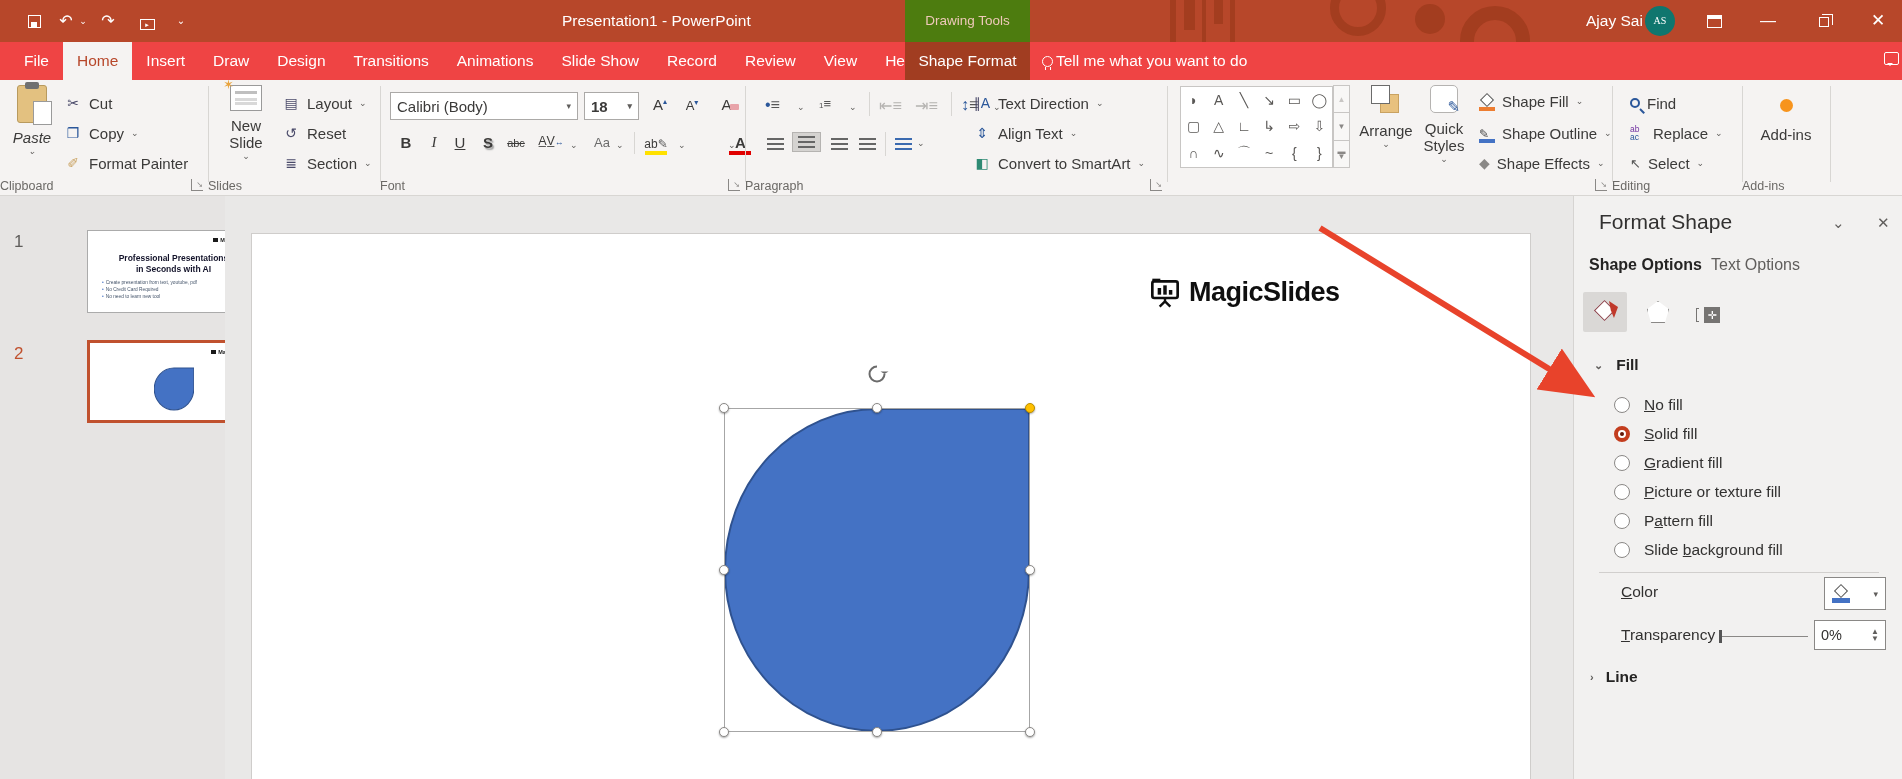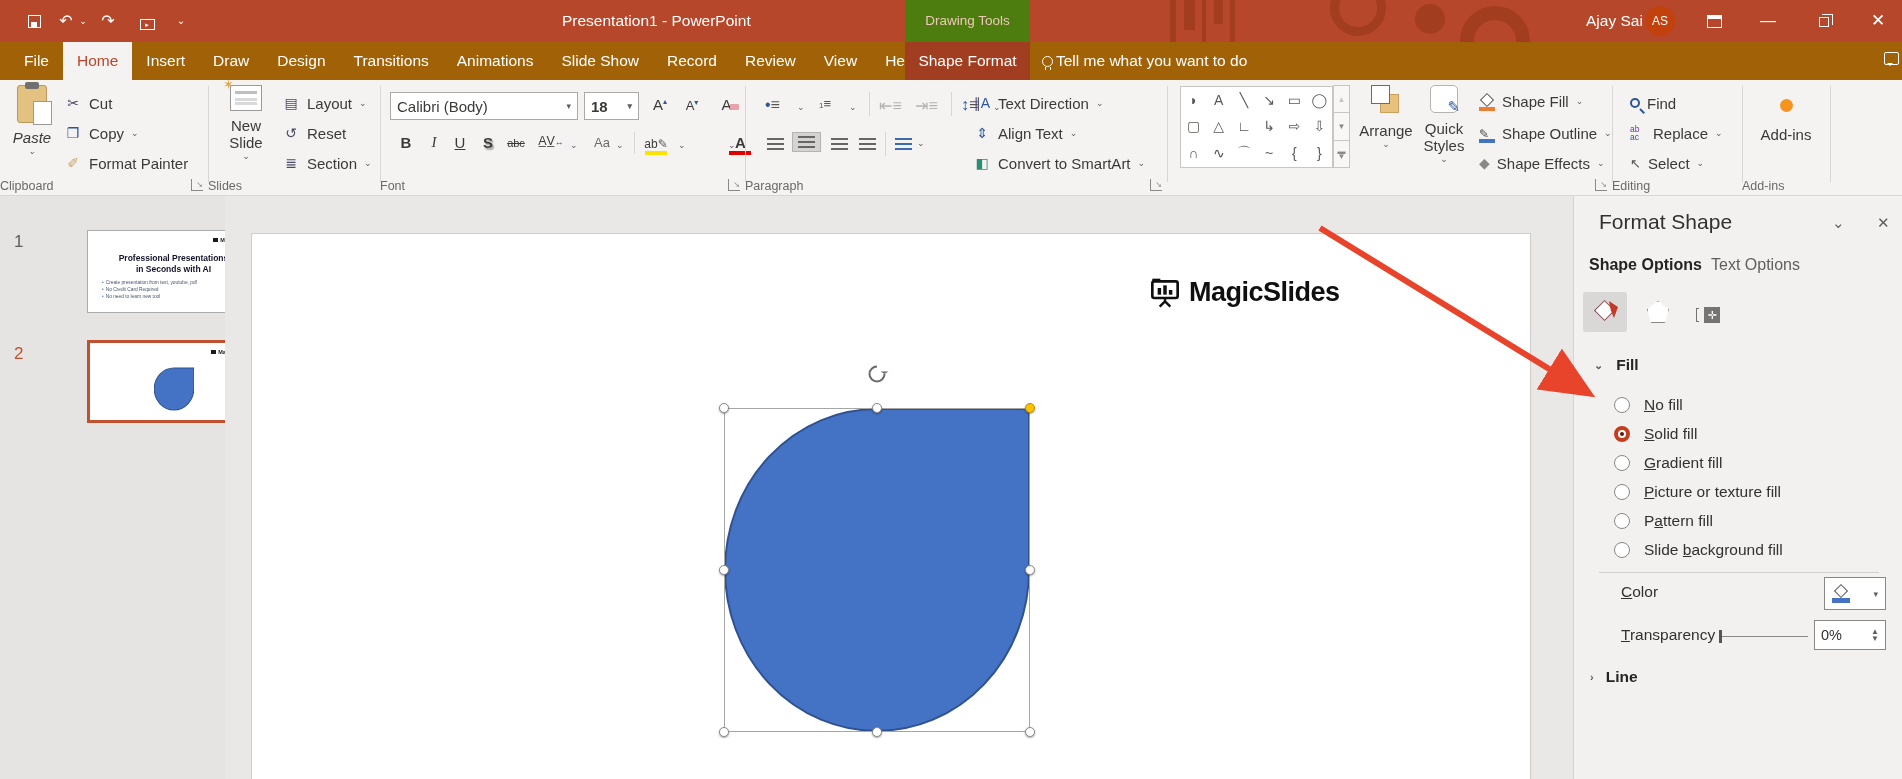--- a/index.html
+++ b/index.html
@@ -11,28 +11,28 @@
   #titlebar .deco { position:absolute; top:0; height:42px; overflow:hidden; pointer-events:none; }
   .deco-bar { position:absolute; top:0; background:#A33D1F; }
   .deco-ring { position:absolute; border-radius:50%; border:9px solid #A33D1F; }
   .deco-dot { position:absolute; border-radius:50%; background:#A33D1F; }
   .qat-icon { position:absolute; top:0; height:42px; line-height:42px; color:#fff; font-size:16px; text-align:center; cursor:default; }
   .win-title { position:absolute; top:0; height:42px; line-height:42px; color:#fff; font-size:15.5px; white-space:nowrap; }
   #drawing-tools-box { position:absolute; left:905px; top:0; width:125px; height:42px; background:#4d7c0f; color:#EFC9BA; font-size:13.5px; text-align:center; line-height:42px; }
   .save-glyph { display:inline-block; width:13px; height:13px; border:1.6px solid #fff; position:relative; top:2px; }
   .save-glyph:after { content:""; position:absolute; left:2px; bottom:0; width:6px; height:5px; background:#fff; }
   .present-glyph { display:inline-block; width:15px; height:11px; border:1.5px solid #fff; position:relative; top:1px; font-size:7px; line-height:9px; color:#fff; }
-  .avatar { position:absolute; left:1645px; top:6px; width:30px; height:30px; border-radius:50%; background:#c2410c; color:#fff; font-size:12px; text-align:center; line-height:30px; }
+  .avatar { position:absolute; left:1645px; top:6px; width:30px; height:30px; border-radius:50%; background:#0f766e; color:#fff; font-size:10px; text-align:center; line-height:30px;font-family:Liberation Serif, serif; }
   .ribbondisp-glyph { display:inline-block; width:15px; height:13px; border:1.5px solid #fff; position:relative; top:2px; }
   .ribbondisp-glyph:before { content:""; position:absolute; left:0; top:0; width:100%; height:3px; background:#fff; }
   .restore-glyph { display:inline-block; width:10px; height:10px; border:1.5px solid #fff; position:relative; top:1px; }
   .restore-glyph:before { content:""; position:absolute; left:2px; top:-4px; width:10px; height:10px; border:1.5px solid #fff; border-left:none; border-bottom:none; }
 
   
-  #tabrow { position:absolute; left:0; top:42px; width:1902px; height:38px; background:#a16207; z-index:9; }
+  #tabrow { position:absolute; left:0; top:42px; width:1902px; height:38px; background:#ef4444; z-index:9; }
   #tab-strip { position:absolute; left:10px; top:0; height:38px; display:flex; }
   .tab { height:38px; line-height:38px; padding:0 14px; color:#fff; font-size:15.5px; cursor:default; }
   .tab.active { background:#F5F3F2; color:#B7472A; }
   #contextual-tab { position:absolute; left:905px; top:0; width:125px; height:38px; background:#A13D21; color:#fff; font-size:15.5px; text-align:center; line-height:38px; }
   #tellme { position:absolute; left:1042px; top:0; height:38px; display:flex; align-items:center; color:#fff; font-size:15.5px; gap:3px; }
   .bulb { width:11px; height:11px; border:1.6px solid #fff; border-radius:50%; position:relative; }
   .bulb:after { content:""; position:absolute; left:2.2px; top:10px; width:4px; height:3px; border-left:1.6px solid #fff; border-right:1.6px solid #fff; }
   .comments-glyph { position:absolute; left:1884px; top:10px; width:15px; height:13px; border:1.6px solid #fff; border-radius:2px; }
   .comments-glyph:after { content:""; position:absolute; left:2px; bottom:-5px; width:0; height:0; border:3px solid transparent; border-top-color:#fff; }
 

